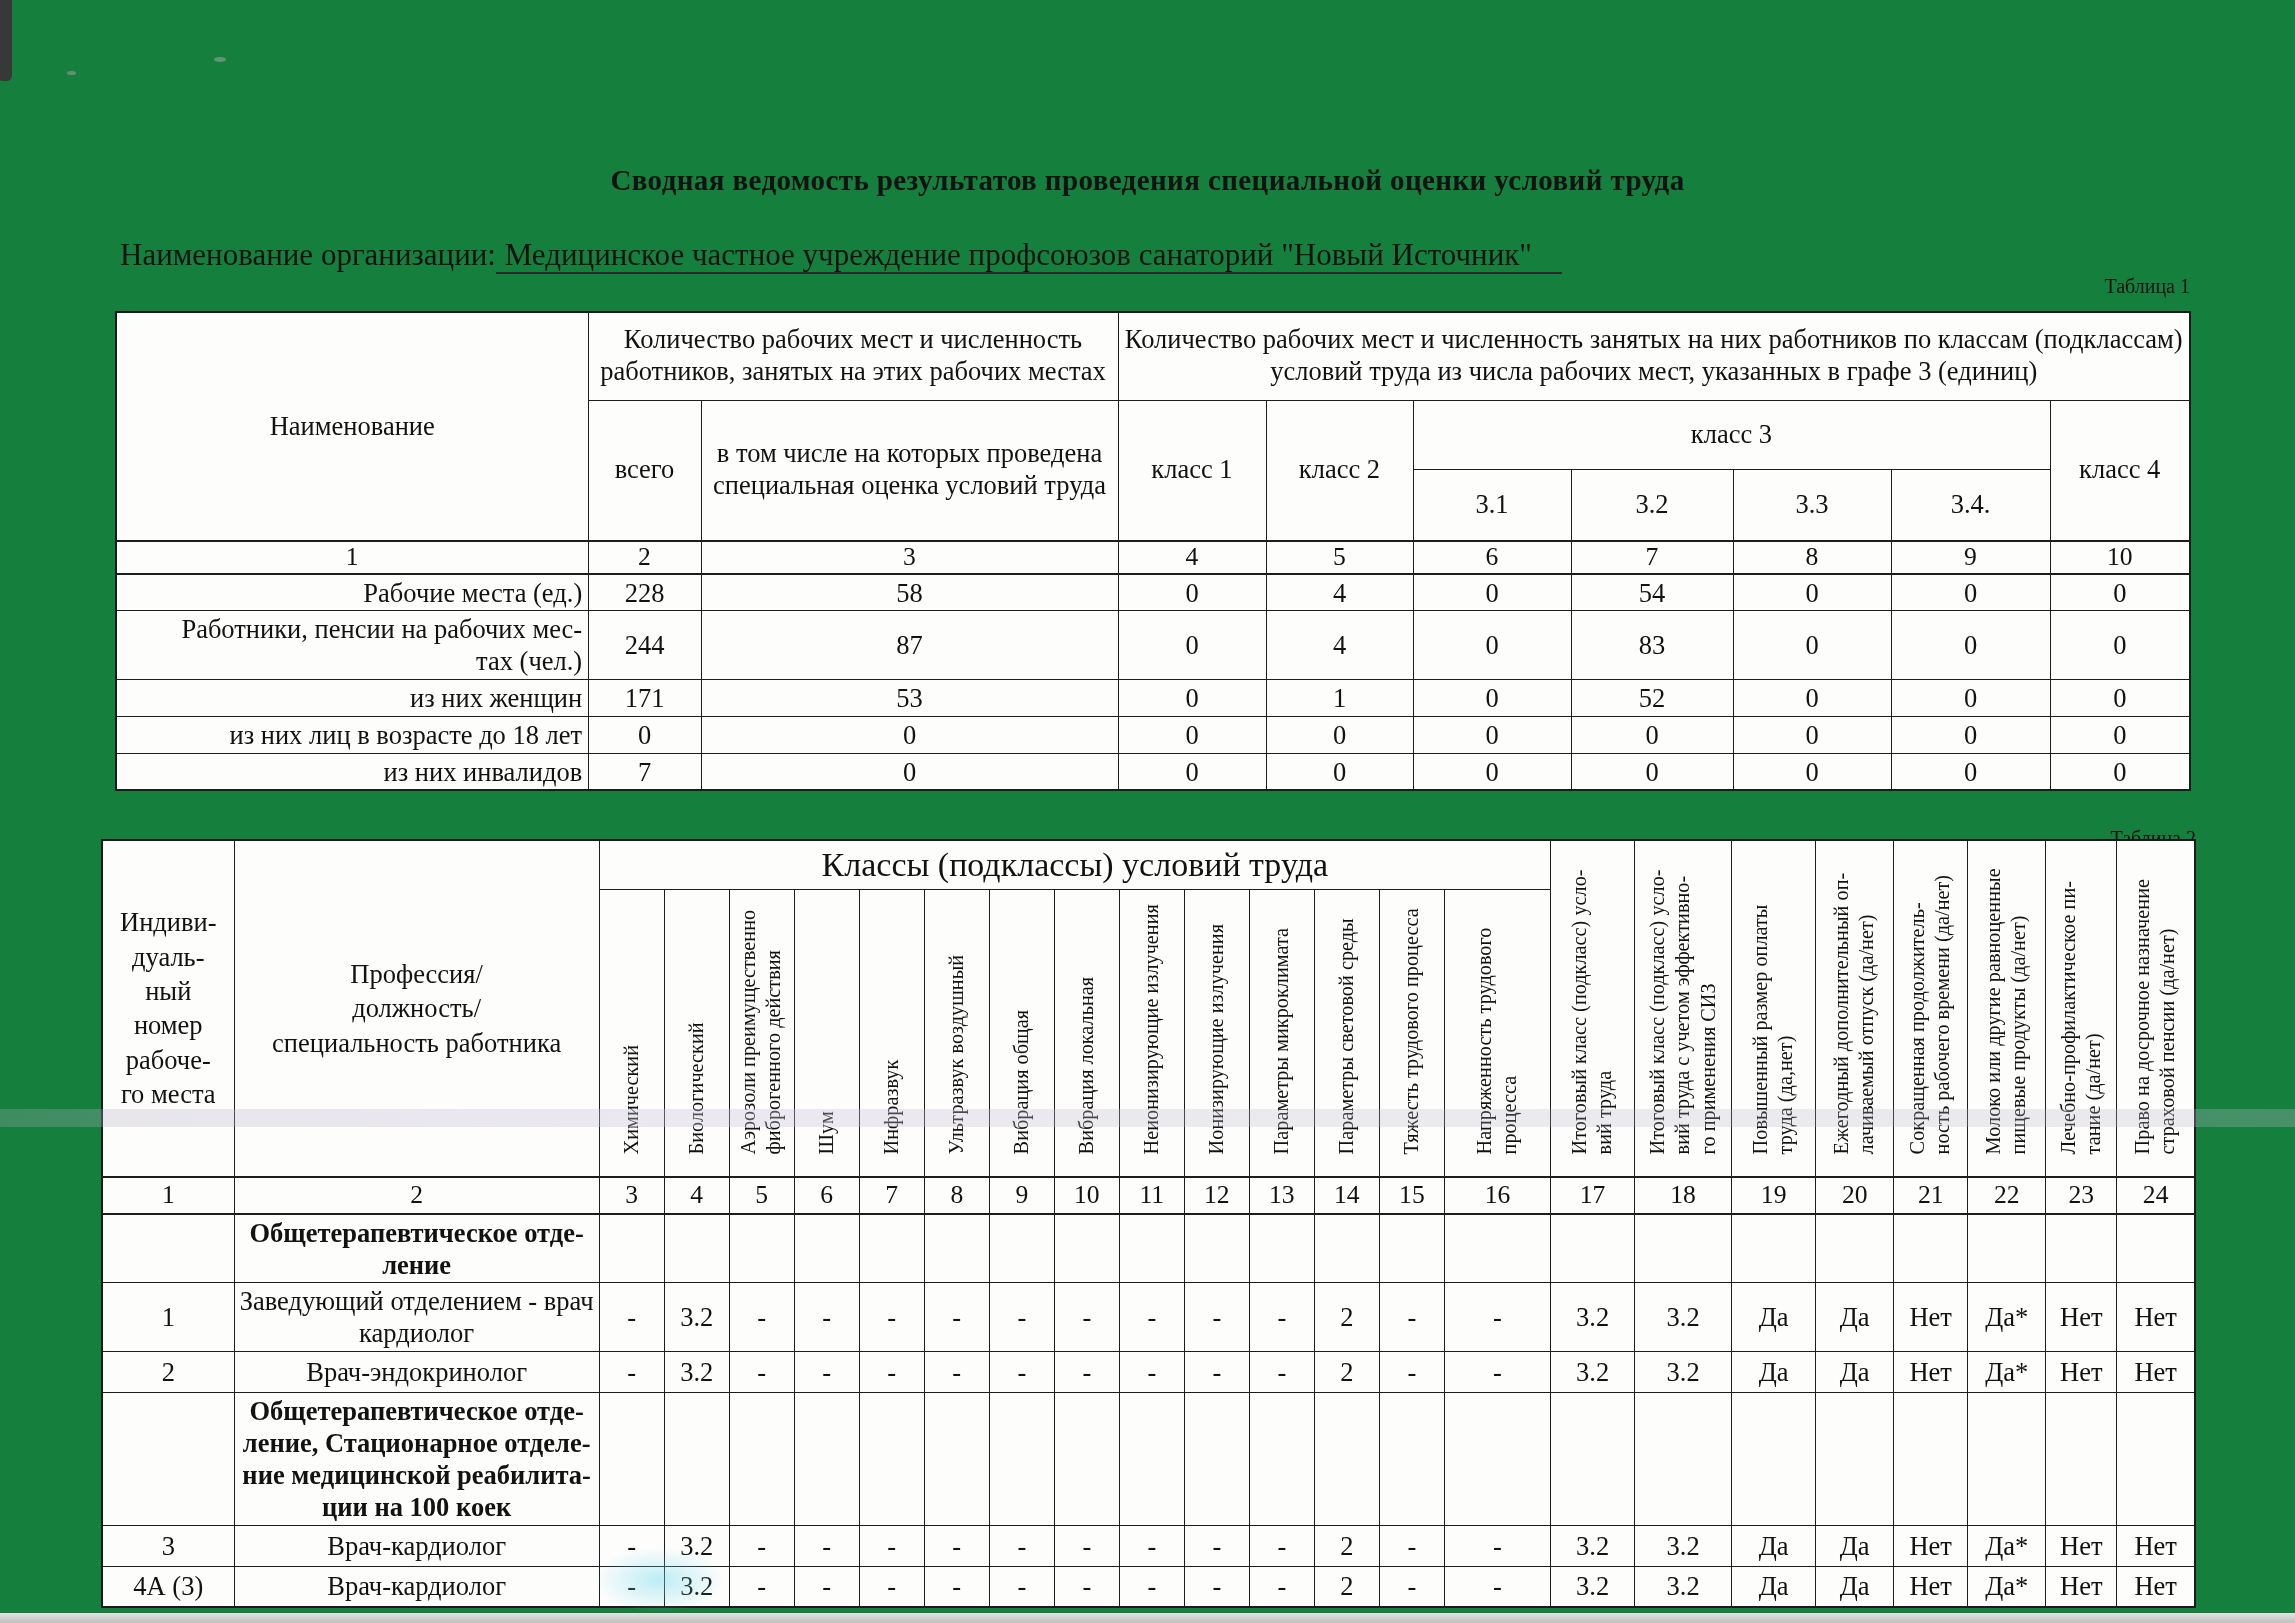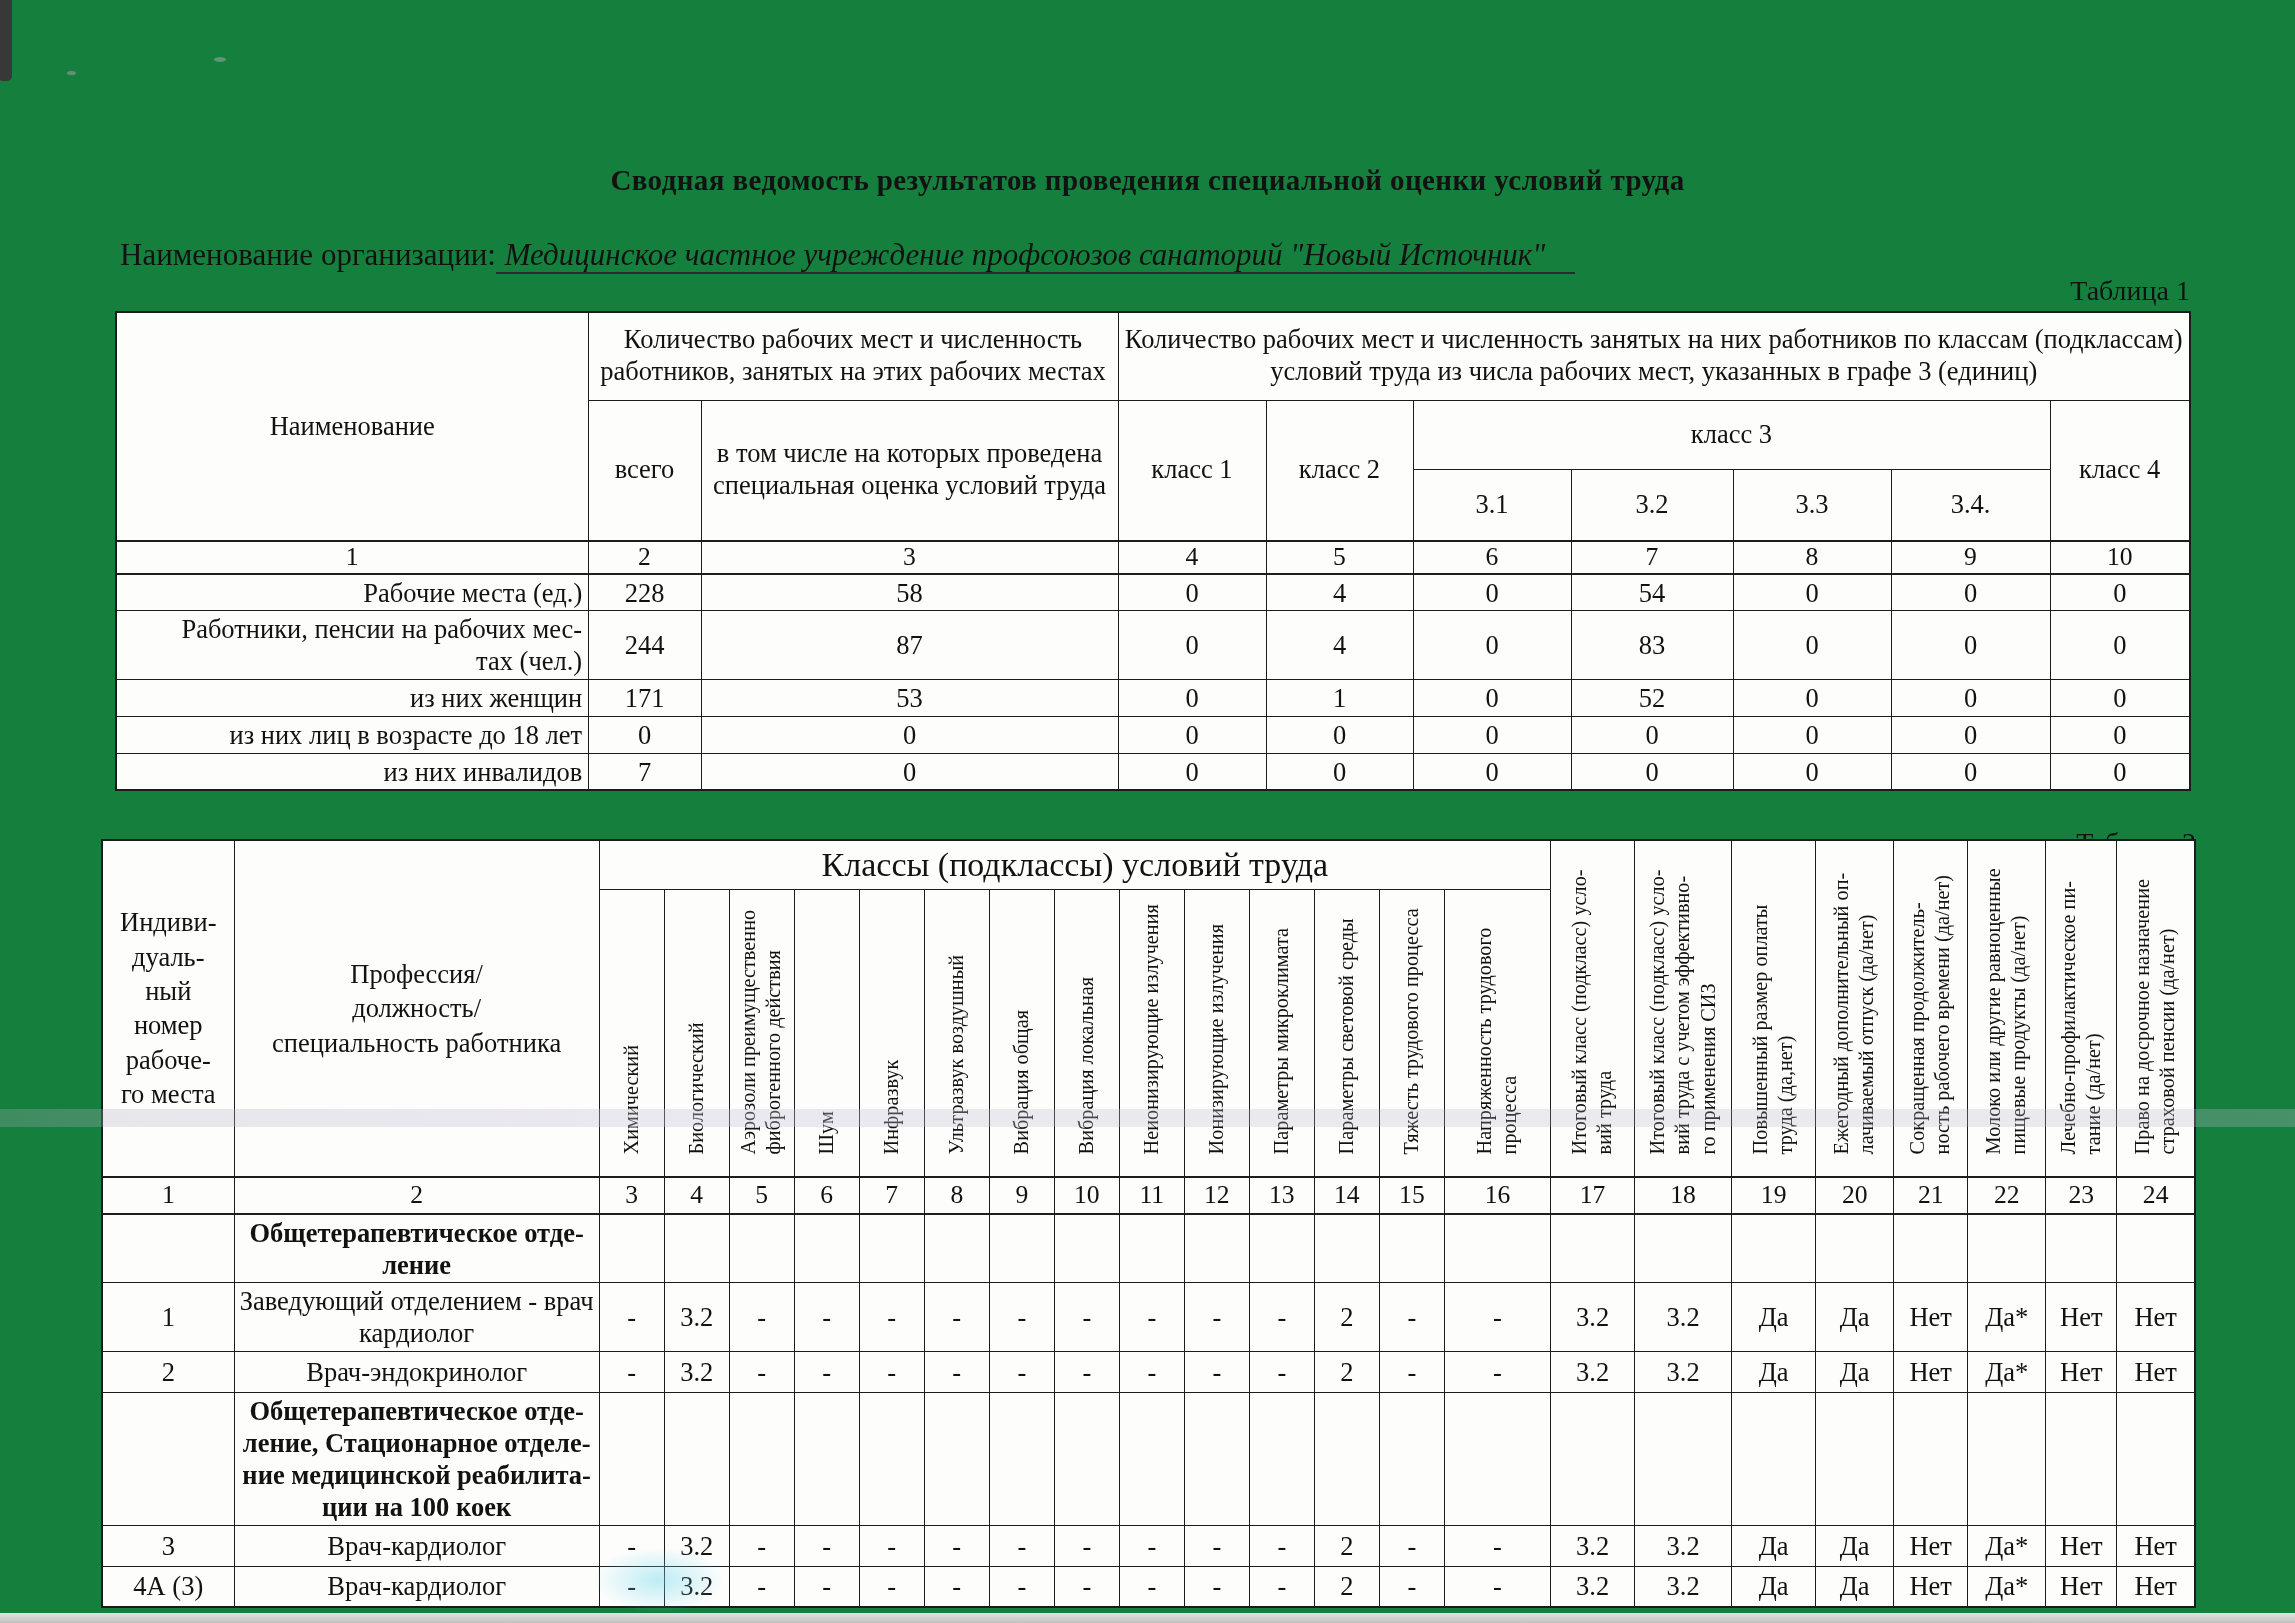--- a/index.html
+++ b/index.html
@@ -14,23 +14,23 @@
     background:#15803d; overflow:hidden;
   }
   .page-title {
     position:absolute; top:164px; left:0; width:2295px;
     text-align:center; font-size:29px; font-weight:bold; letter-spacing:0.4px;
   }
   .org-line {
     position:absolute; top:237px; left:120px; font-size:31px; white-space:nowrap;
   }
   .org-value {
-    border-bottom:2.6px solid #2a2a2a; padding-left:8.8px; padding-right:30px;font-style:italic;
-  }
-  .tbl-caption { position:absolute; font-size:28px; text-align:right; }
+    border-bottom:2.6px solid #2a2a2a; padding-left:8.8px; padding-right:30px;
+  }
+  .tbl-caption { position:absolute; font-size:20px; text-align:right; }
   #t1-caption { top:275px; left:0; width:2190px; }
   #t2-caption { top:827px; left:0; width:2196px; }
 
   table { border-collapse:collapse; table-layout:fixed; background:#fdfdfc; }
   #table1, #table2 { position:absolute; border:2.6px solid #1b1b1b; }
   #table1 { top:311px; left:115px; width:2075px; font-size:26.5px; }
   #table2 { top:839px; left:101px; width:2095px; font-size:26.5px; }
   th, td {
     border:1.8px solid #1d1d1d; font-weight:normal; text-align:center;
     vertical-align:middle; padding:1.8px 4.4px; box-sizing:border-box; line-height:1.2;

